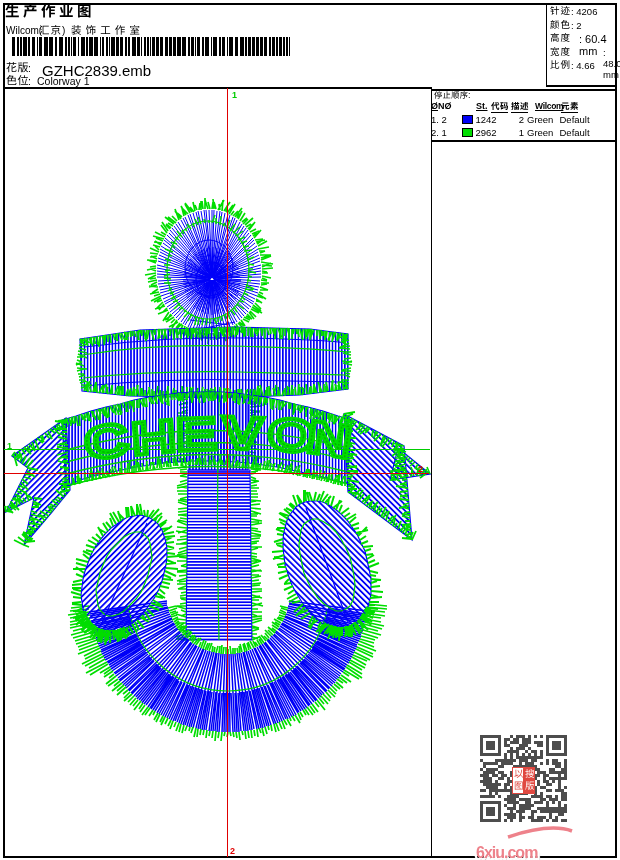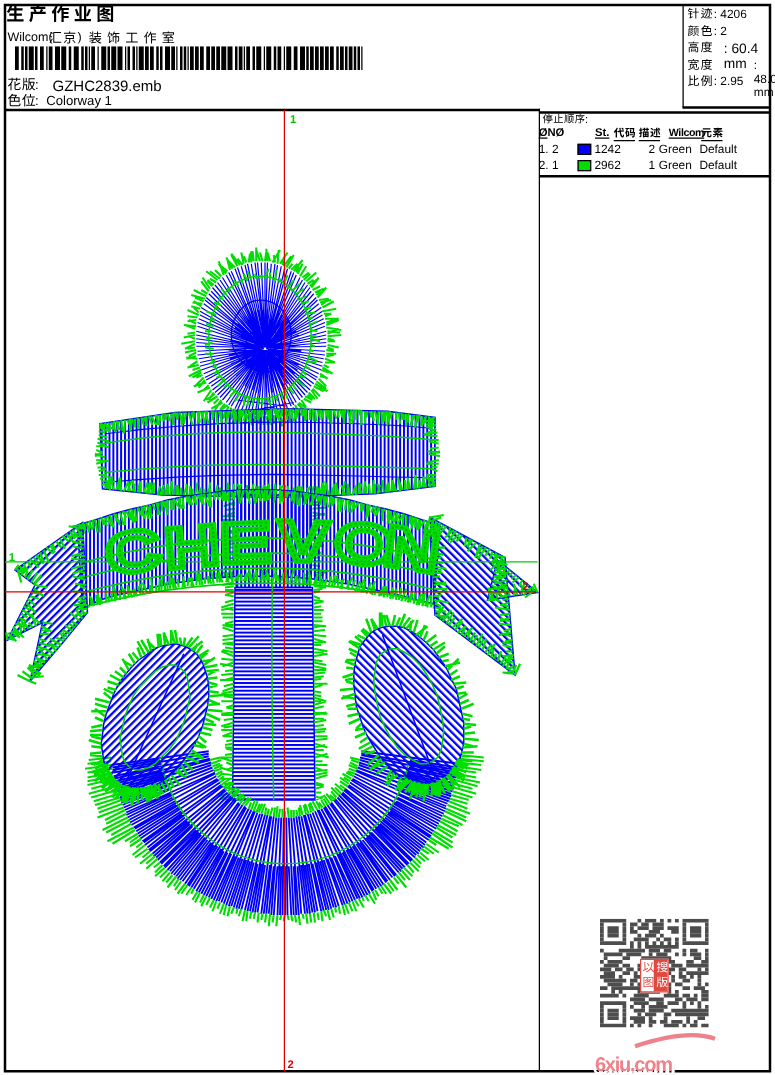--- a/index.html
+++ b/index.html
@@ -103,21 +103,21 @@
     <rect x="273" y="0" width="3" height="19" fill="#000"></rect>
     <rect x="277" y="0" width="2" height="19" fill="#000"></rect>
     <rect x="280" y="0" width="2" height="19" fill="#000"></rect>
     <rect x="283" y="0" width="1" height="19" fill="#000"></rect>
   </svg>
 <svg class="abs" style="left:6px;top:61.5px" width="25" height="14" fill="#000">
     <path transform="translate(0.0 9.3) scale(0.01100 -0.01100)" d="M299 570C237 443 135 319 27 242C45 230 76 203 90 189C133 224 175 266 216 313V-80H290V408C321 453 349 500 373 548ZM859 475C794 425 688 367 585 322V561H511V56C511 -39 540 -65 641 -65C662 -65 809 -65 832 -65C926 -65 948 -21 958 130C937 135 906 147 889 160C883 31 875 5 828 5C796 5 671 5 647 5C595 5 585 13 585 56V253C701 301 827 358 916 417ZM628 840V748H374V840H301V748H60V676H301V570H374V676H628V565H703V676H939V748H703V840Z"></path>
     <path transform="translate(11.5 9.3) scale(0.01100 -0.01100)" d="M485 795V508C485 346 478 120 390 -42C407 -49 439 -67 452 -79C536 76 554 300 556 467H569C598 337 639 222 697 128C645 63 585 13 519 -19C536 -33 557 -61 567 -80C631 -44 690 4 742 65C791 4 850 -46 921 -81C933 -62 956 -34 973 -19C899 13 837 63 787 125C856 228 907 360 932 524L886 538L873 536H556V727H941V795ZM105 820V423C105 271 96 91 26 -37C43 -47 67 -68 79 -81C140 21 162 151 169 283H309V-79H378V351H171L172 423V496H439V563H351V842H282V563H172V820ZM849 467C827 360 790 267 741 190C693 269 658 363 634 467Z"></path>
   </svg>
 <div class="abs" style="left:28px;top:61.5px;font-size:10.5px">:</div>
-<div class="abs" style="left:42px;top:61.5px;font-size:12px">GZHC2839.emb</div>
+<div class="abs" style="left:42px;top:61.5px;font-size:15px">GZHC2839.emb</div>
 <svg class="abs" style="left:6px;top:74.5px" width="25" height="14" fill="#000">
     <path transform="translate(0.0 9.3) scale(0.01100 -0.01100)" d="M470 341H232V524H470ZM546 341V524H801V341ZM327 843C272 743 171 619 35 526C53 514 78 489 91 472C114 489 136 506 157 524V80C157 -41 207 -69 369 -69C406 -69 719 -69 759 -69C908 -69 939 -26 956 122C934 126 901 137 882 150C870 27 854 1 758 1C690 1 417 1 364 1C254 1 232 16 232 79V272H801V228H877V592H593C628 639 663 693 689 744L637 778L623 773H375L410 828ZM232 592H229C266 629 299 668 328 707H582C560 667 532 625 505 592Z"></path>
     <path transform="translate(11.5 9.3) scale(0.01100 -0.01100)" d="M411 493C448 360 479 186 486 85L559 101C551 200 516 372 478 505ZM329 643V572H940V643H664V828H589V643ZM304 38V-33H965V38H724C770 163 822 351 857 499L776 513C750 369 697 165 651 38ZM277 837C218 686 121 538 20 443C33 425 55 386 62 368C100 406 137 450 173 499V-77H245V608C284 674 320 744 348 815Z"></path>
   </svg>
 <div class="abs" style="left:28px;top:74.5px;font-size:10.5px">:</div>
 <div class="abs" style="left:37px;top:74.5px;font-size:10.5px">Colorway 1</div>
 <svg class="abs" style="left:550px;top:6.0px" width="23" height="12" fill="#000">
     <path transform="translate(0.0 8.1) scale(0.00950 -0.00950)" d="M662 831V505H426V431H662V-79H739V431H954V505H739V831ZM186 838C153 744 95 655 31 596C43 580 63 541 69 526C106 561 140 604 171 653H423V724H212C227 755 241 786 253 818ZM61 344V275H211V68C211 26 183 2 164 -8C177 -24 195 -56 201 -75C218 -58 247 -41 443 61C438 76 431 105 429 126L283 53V275H417V344H283V479H396V547H108V479H211V344Z"></path>
     <path transform="translate(10.5 8.1) scale(0.00950 -0.00950)" d="M794 520C842 433 886 318 898 246L964 268C951 340 905 453 855 539ZM393 541C370 444 328 348 274 285C291 277 322 260 335 249C389 317 435 421 462 528ZM90 781C150 748 220 695 253 656L306 707C272 746 200 796 140 828ZM51 578C114 546 189 496 224 457L276 511C239 549 163 597 100 627ZM601 840V698H333V629H521V522C521 389 507 228 349 102C367 92 394 70 407 56C573 193 591 371 591 521V629H692V144C692 132 688 129 676 129C664 129 624 128 579 129C589 110 600 82 603 62C664 62 704 63 729 74C755 86 762 106 762 144V629H953V698H675V840ZM251 375H46V305H178V117C130 75 77 34 33 3L72 -72C124 -28 173 15 219 58C283 -21 374 -56 506 -61C618 -65 828 -63 939 -58C943 -36 955 -1 964 17C844 9 616 6 505 10C388 15 300 49 251 122Z"></path>
   </svg>
@@ -134,21 +134,21 @@
 <div class="abs" style="left:579px;top:33.2px;font-size:11px">: 60.4 mm</div>
 <svg class="abs" style="left:550px;top:46.8px" width="23" height="12" fill="#000">
     <path transform="translate(0.0 8.1) scale(0.00950 -0.00950)" d="M523 190V29C523 -47 550 -68 652 -68C674 -68 814 -68 837 -68C929 -68 952 -32 961 120C941 125 910 136 893 149C888 17 881 -1 832 -1C800 -1 682 -1 658 -1C607 -1 598 3 598 30V190ZM441 316V237C441 156 413 45 42 -32C60 -48 83 -77 92 -95C477 -5 521 130 521 235V316ZM201 417V101H276V352H719V107H797V417ZM432 828C445 804 458 776 470 751H76V568H146V686H853V568H926V751H561C549 781 528 821 510 850ZM597 650V585H404V651H327V585H174V524H327V452H404V524H597V451H672V524H828V585H672V650Z"></path>
     <path transform="translate(10.5 8.1) scale(0.00950 -0.00950)" d="M386 647V560H225V498H386V332H775V498H937V560H775V647H701V560H458V647ZM701 498V392H458V498ZM758 206C716 154 658 112 589 79C521 113 464 155 425 206ZM239 268V206H391L353 191C393 134 447 86 511 47C416 14 309 -6 200 -17C212 -33 227 -62 232 -80C358 -65 480 -38 587 7C682 -37 795 -66 917 -82C927 -63 945 -33 961 -17C854 -6 753 15 667 46C752 95 822 160 867 246L820 271L807 268ZM121 741V452C121 307 114 103 31 -40C49 -48 80 -68 93 -81C180 70 193 297 193 452V673H943V741H568V840H491V741Z"></path>
   </svg>
 <div class="abs" style="left:603px;top:46.8px;font-size:9.5px">: 48.0 mm</div>
 <svg class="abs" style="left:550px;top:60.4px" width="23" height="12" fill="#000">
     <path transform="translate(0.0 8.1) scale(0.00950 -0.00950)" d="M39 20 62 -58C187 -28 356 12 514 51L507 123C421 103 332 82 250 64V457H476V531H250V835H173V47ZM550 835V80C550 -29 577 -58 675 -58C695 -58 822 -58 843 -58C938 -58 959 -2 969 162C947 167 917 180 898 195C892 50 886 13 839 13C811 13 704 13 683 13C635 13 627 23 627 78V404C733 449 846 503 930 558L874 621C815 574 720 520 627 476V835Z"></path>
     <path transform="translate(10.5 8.1) scale(0.00950 -0.00950)" d="M675 727V149H743V727ZM858 824V14C858 -3 852 -7 836 -8C819 -9 766 -9 705 -7C716 -28 726 -61 730 -81C809 -81 858 -79 888 -66C917 -54 928 -33 928 15V824ZM306 789V722H398C377 575 333 402 244 296C258 284 280 259 290 245C315 274 337 308 357 345C403 312 454 269 486 236C436 119 367 32 284 -25C300 -37 323 -65 334 -82C487 28 598 242 637 568L593 583L581 580H441C453 628 463 676 471 722H670V789ZM423 513H560C549 437 533 368 512 306C480 337 430 376 385 405C399 439 412 476 423 513ZM233 836C185 682 105 530 18 430C31 411 50 371 58 354C91 392 122 437 152 486V-80H222V616C253 681 280 749 302 816Z"></path>
   </svg>
-<div class="abs" style="left:571px;top:60.4px;font-size:9.5px">: 2.95</div>
+<div class="abs" style="left:571px;top:60.4px;font-size:9.5px">: 4.66</div>
 <svg class="abs" style="left:433.5px;top:90.5px" width="37" height="11" fill="#000">
     <path transform="translate(0.0 7.0) scale(0.00820 -0.00820)" d="M464 568H803V476H464ZM392 622V421H878V622ZM298 364V191H365V303H895V192H965V364ZM593 836V743H314V677H955V743H668V836ZM412 236V173H593V2C593 -10 590 -13 574 -14C558 -15 505 -15 446 -13C456 -34 467 -61 469 -81C545 -81 595 -81 628 -70C659 -60 668 -40 668 1V173H858V236ZM264 836C208 684 115 534 16 437C30 420 51 381 58 363C93 399 127 441 160 487V-78H232V600C271 669 307 742 335 815Z"></path>
     <path transform="translate(8.6 7.0) scale(0.00820 -0.00820)" d="M188 619V44H49V-30H949V44H577V430H905V505H577V837H499V44H265V619Z"></path>
     <path transform="translate(17.2 7.0) scale(0.00820 -0.00820)" d="M367 807V-53H433V807ZM232 732V63H291V732ZM92 804V400C92 237 85 90 30 -33C46 -42 72 -65 83 -79C148 56 156 217 156 400V804ZM513 628V150H581V559H846V152H917V628H717C730 659 743 695 756 730H955V796H486V730H676C668 697 657 659 646 628ZM679 488V287C679 187 658 48 451 -31C468 -45 488 -69 498 -84C617 -33 680 34 713 104C782 48 862 -28 901 -79L954 -31C912 20 824 98 755 153L723 127C744 181 748 237 748 287V488Z"></path>
     <path transform="translate(25.8 7.0) scale(0.00820 -0.00820)" d="M371 439C441 410 525 371 592 336H230V271H542V6C542 -8 537 -12 517 -13C498 -14 431 -14 357 -12C367 -33 379 -61 383 -82C473 -82 533 -83 569 -71C606 -60 617 -40 617 6V271H833C797 220 754 169 719 134L779 104C834 157 895 240 950 316L895 340L882 336H715L720 341C697 355 668 370 635 387C717 432 800 493 858 553L808 591L792 587H288V525H724C680 487 623 447 569 418C517 442 463 465 416 483ZM121 728V450C121 305 114 102 31 -41C49 -49 82 -70 94 -83C180 69 194 295 194 450V658H951V728H568V840H491V728Z"></path>
   </svg>
 <div class="abs" style="left:468px;top:90px;font-size:9px">:</div>
 <div class="abs" style="left:431px;top:101px;font-size:9px;font-weight:bold;width:186px">
  <span class="abs" style="left:0px;text-decoration:underline">Ø</span>
  <span class="abs" style="left:7px;">NØ</span>

